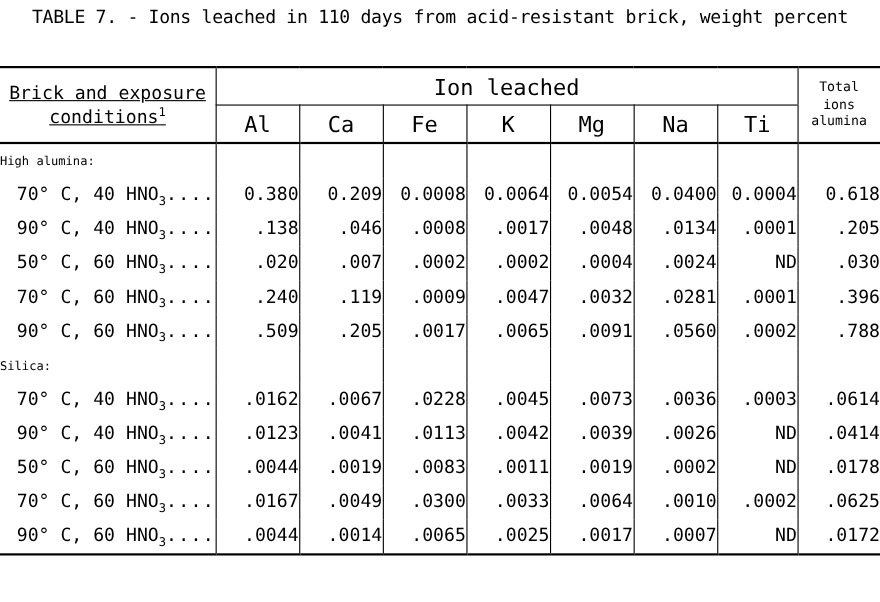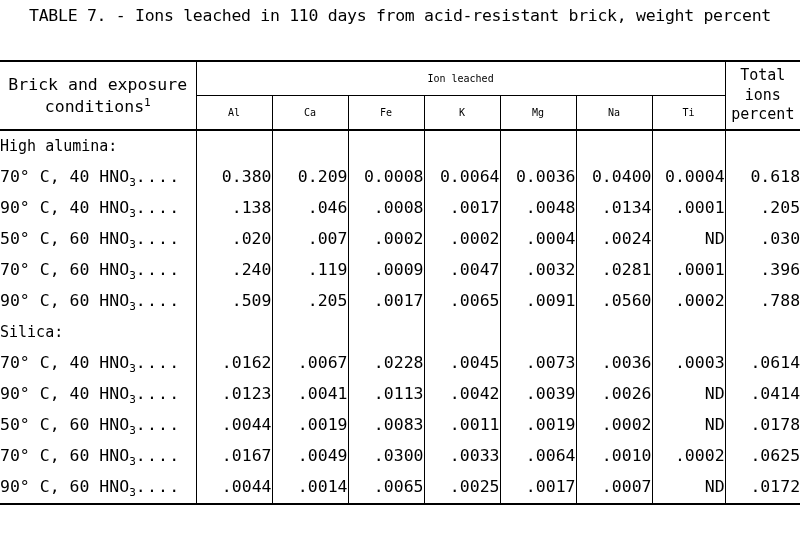--- a/index.html
+++ b/index.html
@@ -30,44 +30,45 @@
     table-layout:fixed;
   }
   .tbl td,.tbl th{padding:0;margin:0;font-weight:normal;vertical-align:middle;}
 
   .rule-top{border-top:2.2px solid #000;}
   .rule-bot{border-bottom:2.2px solid #000;}
   .rule-thin-bot{border-bottom:1.4px solid #000;}
   .vl{border-left:1.4px solid #000;}
 
   
-  .hd{text-align:center;height:33px;font-size:10px;}
+  .hd{text-align:center;height:33px;font-size:20px;}
   .hd-brick{
     text-align:center;
     font-size:16.5px;
     padding:0 4px;
     line-height:1.32;
+    text-decoration:underline;
   }
   .hd-total{
     text-align:center;
-    font-size:15px;
+    font-size:12px;
     line-height:1.32;
   }
   .sup{font-size:11px;vertical-align:super;line-height:0;}
 
   
   .grp{
     text-align:left;
     padding-left:2px;
-    font-size:15px;
+    font-size:11px;
     height:31px;
     white-space:nowrap;
   }
   .lbl{
-    text-align:left;
+    text-align:right;
     padding-left:22px;
     font-size:16.5px;
     height:31px;
     white-space:nowrap;
   }
   .lbl .sub{font-size:11px;vertical-align:sub;line-height:0;}
   .lbl .dots{letter-spacing:1.2px;}
   .num{
     text-align:right;
     padding-right:9px;
@@ -99,21 +100,21 @@
     <tbody>
         <tr>
       <td class="hd-brick rule-top" rowspan="2">
         <div>Brick and exposure</div>
         <div><span>conditions</span><span class="sup">1</span></div>
       </td>
       <td class="hd rule-top rule-thin-bot vl" colspan="7">Ion leached</td>
       <td class="hd-total rule-top vl" rowspan="2">
         <div>Total</div>
         <div>ions</div>
-        <div>percent</div>
+        <div>alumina</div>
       </td>
     </tr>
 
     <tr>
       <td class="hd vl">Al</td>
       <td class="hd vl">Ca</td>
       <td class="hd vl">Fe</td>
       <td class="hd vl">K</td>
       <td class="hd vl">Mg</td>
       <td class="hd vl">Na</td>
@@ -131,21 +132,21 @@
       <td class="vl rule-top"></td>
           <td class="vl rule-top"></td>
     </tr>
 
     <tr>
       <td class="lbl"><span>70° C, 40 HNO</span><span class="sub">3</span><span class="dots">....</span></td>
       <td class="num vl">0.380</td>
       <td class="num vl">0.209</td>
       <td class="num vl">0.0008</td>
       <td class="num vl">0.0064</td>
-      <td class="num vl">0.0036</td>
+      <td class="num vl">0.0054</td>
       <td class="num vl">0.0400</td>
       <td class="num vl">0.0004</td>
       <td class="num vl">0.618</td>
     </tr>
     <tr>
       <td class="lbl"><span>90° C, 40 HNO</span><span class="sub">3</span><span class="dots">....</span></td>
       <td class="num vl">.138</td>
       <td class="num vl">.046</td>
       <td class="num vl">.0008</td>
       <td class="num vl">.0017</td>

